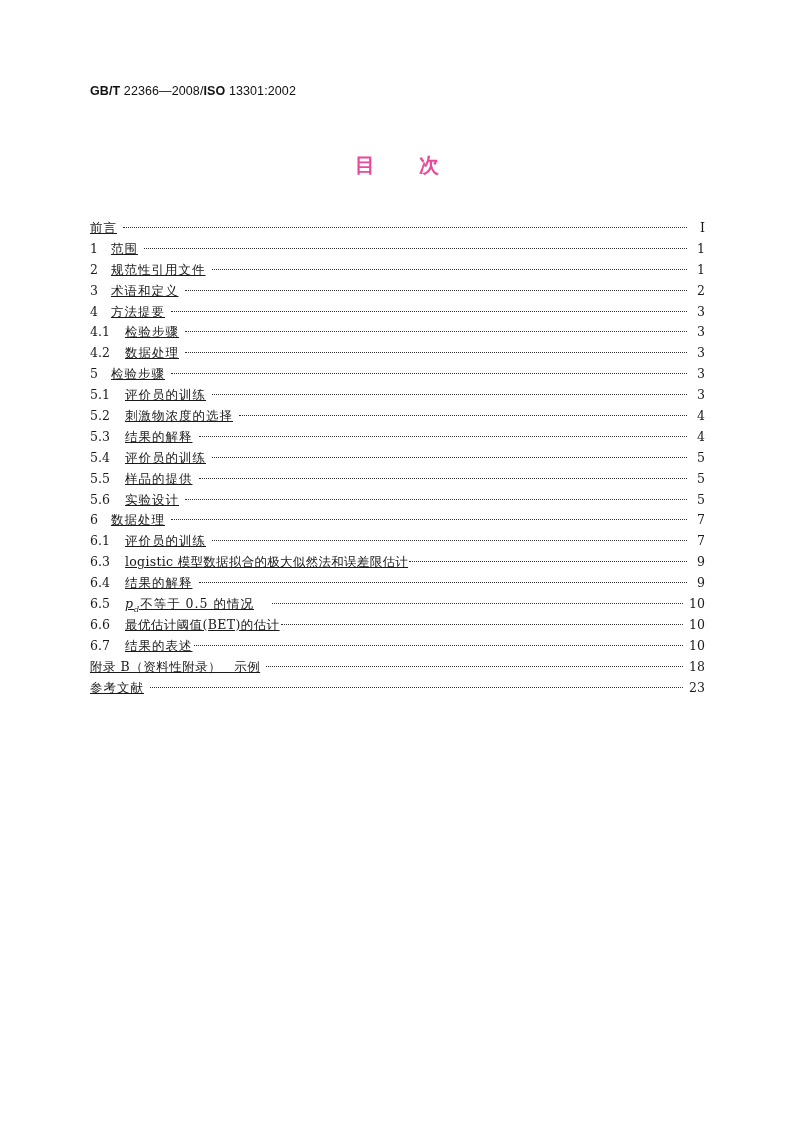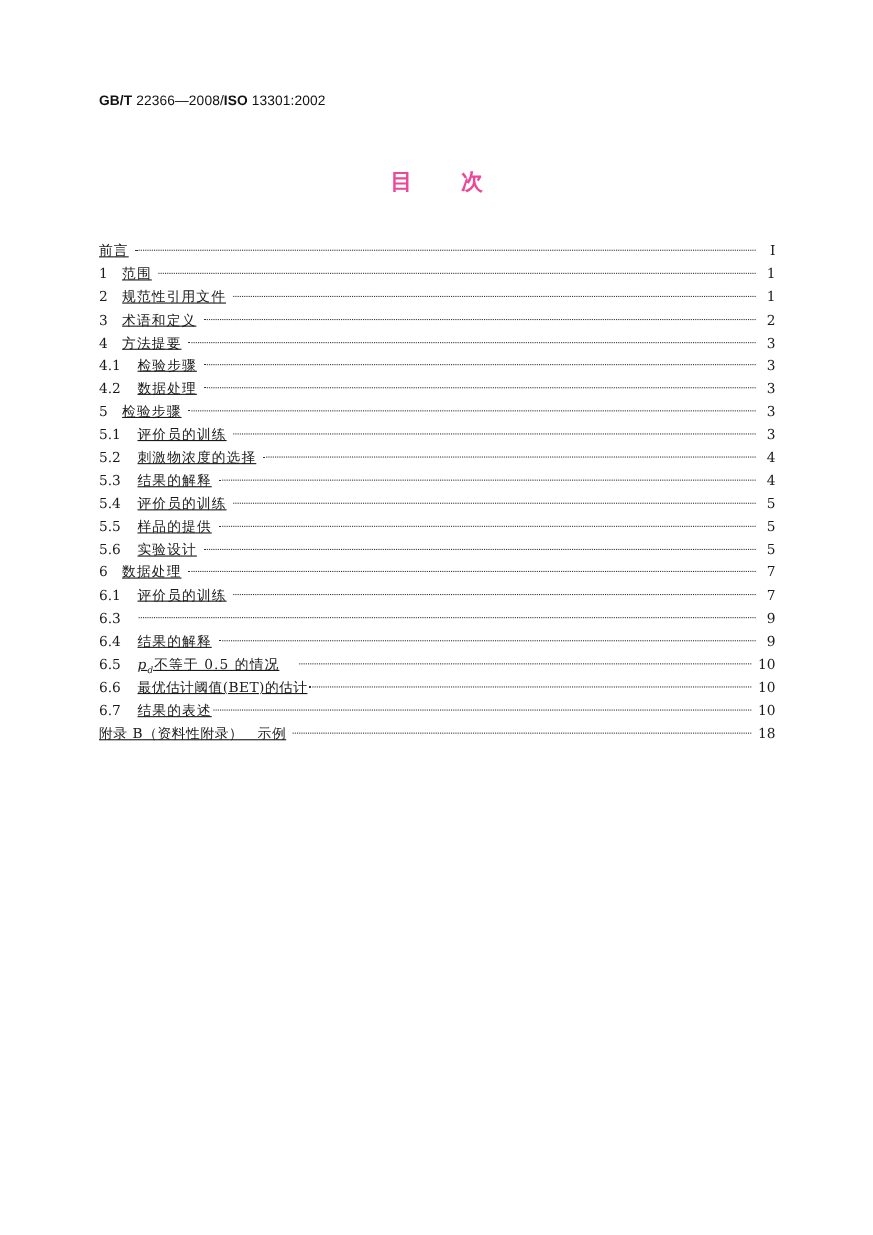--- a/index.html
+++ b/index.html
@@ -203,20 +203,21 @@
   <div class="toc-row">
     <span class="toc-num w2">6.1</span>
     <span class="toc-label">评价员的训练</span>
     <span class="toc-dots"></span>
     <span class="toc-page">7</span>
   </div>
 
 
   <div class="toc-row">
     <span class="toc-num w2">6.3</span>
+    <span class="toc-label" style="letter-spacing:0.3px">logistic 模型数据拟合的极大似然法和误差限估计</span>
     <span class="toc-dots tight"></span>
     <span class="toc-page">9</span>
   </div>
 
   <div class="toc-row">
     <span class="toc-num w2">6.4</span>
     <span class="toc-label">结果的解释</span>
     <span class="toc-dots"></span>
     <span class="toc-page">9</span>
   </div>
@@ -242,14 +243,19 @@
     <span class="toc-page">10</span>
   </div>
 
 
   <div class="toc-row">
     <span class="toc-label" style="letter-spacing:0.5px">附录 B（资料性附录）　示例</span>
     <span class="toc-dots"></span>
     <span class="toc-page">18</span>
   </div>
 
+  <div class="toc-row">
+    <span class="toc-label">参考文献</span>
+    <span class="toc-dots"></span>
+    <span class="toc-page">23</span>
+  </div>
 
 </div>
 
 </body></html>

